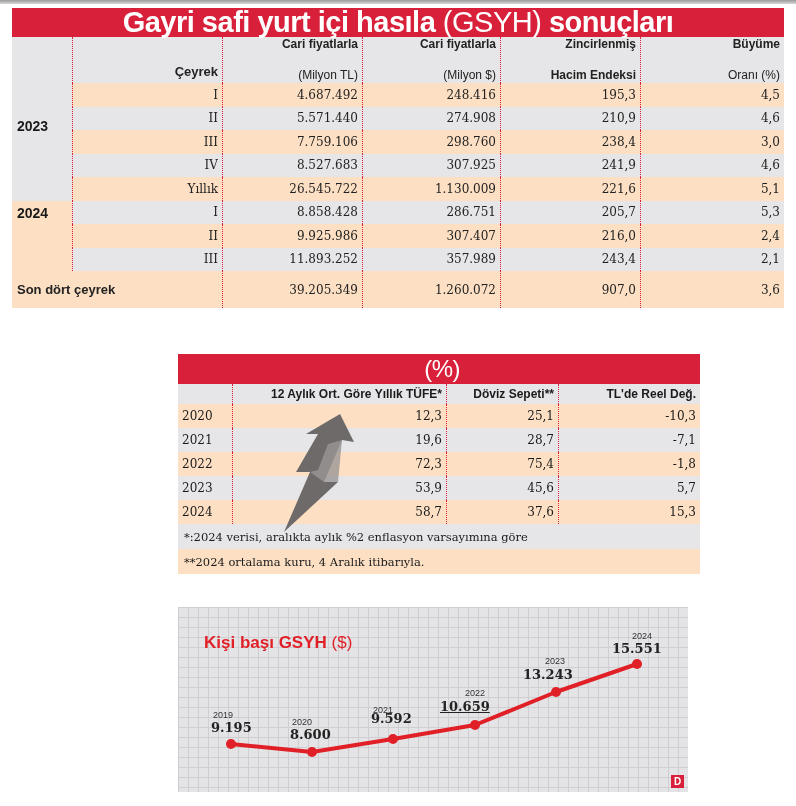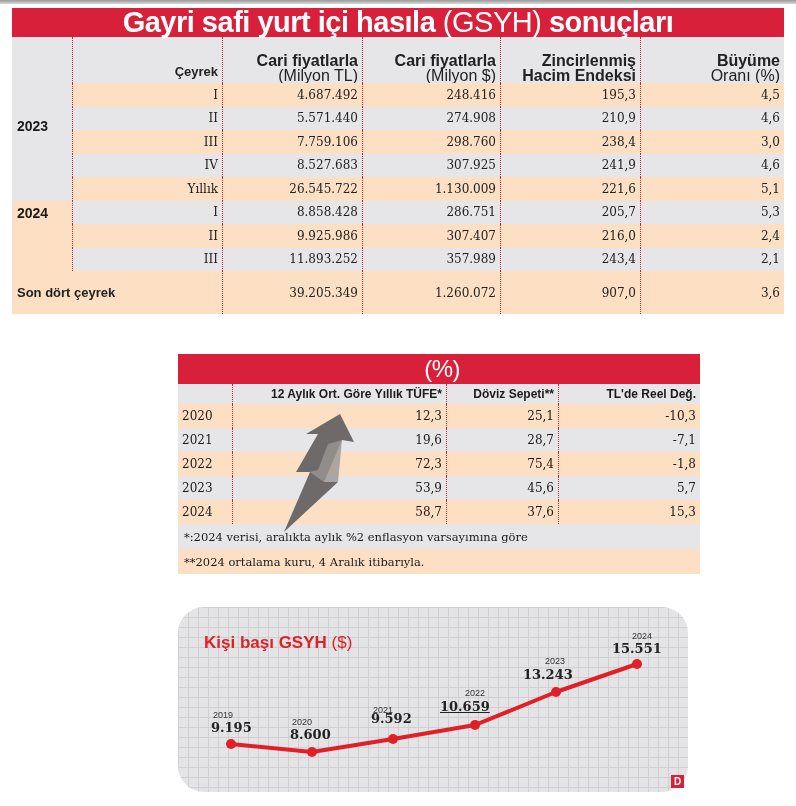--- a/index.html
+++ b/index.html
@@ -6,21 +6,21 @@
   body{width:796px;height:806px;position:relative;overflow:hidden;font-family:"Liberation Sans",sans-serif;color:#1a1a1a;}
   .topline{position:absolute;left:0;top:0;width:796px;height:4px;background:linear-gradient(#9a9a9a,#d8d8d8);}
   
   .gsyh{position:absolute;left:12px;top:8px;width:772px;}
   .title-bar{background:#d8203a;color:#fff;height:29px;display:flex;align-items:center;justify-content:center;font-size:29px;font-weight:bold;letter-spacing:-0.5px;}
   .title-bar .light{font-weight:normal;}
   .g-row{display:grid;grid-template-columns:60px 150px 140px 138px 140px 144px;}
   .g-row > div{position:relative;display:flex;align-items:center;justify-content:flex-end;padding-right:4px;font-family:"DejaVu Serif",serif;font-size:12px;color:#222;box-sizing:border-box;}
   .g-row > div + div{border-left:1px dotted #d8203a;}
   .g-head{height:46px;background:#e6e6e8;}
-  .g-head > div{flex-direction:column;align-items:flex-end;justify-content:flex-end;font-family:"Liberation Sans",sans-serif;font-size:16px;line-height:15px;}
+  .g-head > div{flex-direction:column;align-items:flex-end;justify-content:space-between;font-family:"Liberation Sans",sans-serif;font-size:12px;line-height:15px;}
   .g-head .b{font-weight:bold;}
   .g-head .ceyrek{justify-content:flex-end;padding-bottom:4px;font-weight:bold;font-size:13px;}
   .peach{background:#fde0c4;}
   .grey{background:#e6e6e8;}
   .g-data{height:23.5px;}
   .g-body{position:relative;}
   .year-overlay{position:absolute;left:0;width:60px;font-weight:bold;font-size:14px;font-family:"Liberation Sans",sans-serif;padding-left:5px;box-sizing:border-box;}
   .sondort{font-family:"Liberation Sans",sans-serif !important;font-weight:bold;font-size:13px !important;justify-content:flex-start !important;padding-left:5px;}
 
   
@@ -33,21 +33,21 @@
   .e-head{height:20px;background:#e6e6e8;}
   .e-head > div{font-family:"Liberation Sans",sans-serif;font-weight:bold;font-size:12px;}
   .e-data{height:24px;}
   .e-note{height:25px;display:flex;align-items:center;padding-left:6px;font-family:"DejaVu Serif",serif;font-size:11.5px;}
   .e-body{position:relative;}
   .arrow-art{position:absolute;left:88px;top:10px;width:100px;height:118px;}
 
   
   .chart{position:absolute;left:178px;top:607px;width:510px;height:185px;background:#e4e4e6;
     background-image:linear-gradient(#cfcfd2 1px,transparent 1px),linear-gradient(90deg,#cfcfd2 1px,transparent 1px);
-    background-size:10px 10px;border-radius:26px;}
+    background-size:10px 10px;}
   .chart-title{position:absolute;left:26px;top:26px;color:#e11f26;font-weight:bold;font-size:17px;}
   .chart-title .light{font-weight:normal;}
   .pt-year{position:absolute;font-size:9px;color:#333;font-family:"Liberation Sans",sans-serif;}
   .pt-val{position:absolute;font-size:13px;font-weight:bold;font-family:"DejaVu Serif",serif;color:#222;}
   .chart svg{position:absolute;left:0;top:0;}
   .dlogo{position:absolute;right:4px;bottom:4px;width:13px;height:13px;background:#d8203a;color:#fff;font-weight:bold;font-size:10px;display:flex;align-items:center;justify-content:center;}
 </style>
 </head>
 <body>
 
@@ -138,21 +138,21 @@
       <div>2,4</div>
     </div>
     <div class="g-row g-data grey">
       <div class="peach"></div>
       <div>III</div>
       <div>11.893.252</div>
       <div>357.989</div>
       <div>243,4</div>
       <div>2,1</div>
     </div>
-    <div class="g-row g-data peach" style="height:43px;">
+    <div class="g-row g-data peach" style="height:37px;">
       <div class="sondort" style="grid-column:1 / span 2;border-left:none;">Son dört çeyrek</div>
       <div>39.205.349</div>
       <div>1.260.072</div>
       <div>907,0</div>
       <div>3,6</div>
     </div>
 
     <div class="year-overlay" style="top:35px;">2023</div>
     <div class="year-overlay" style="top:122px;">2024</div>
   </div>

